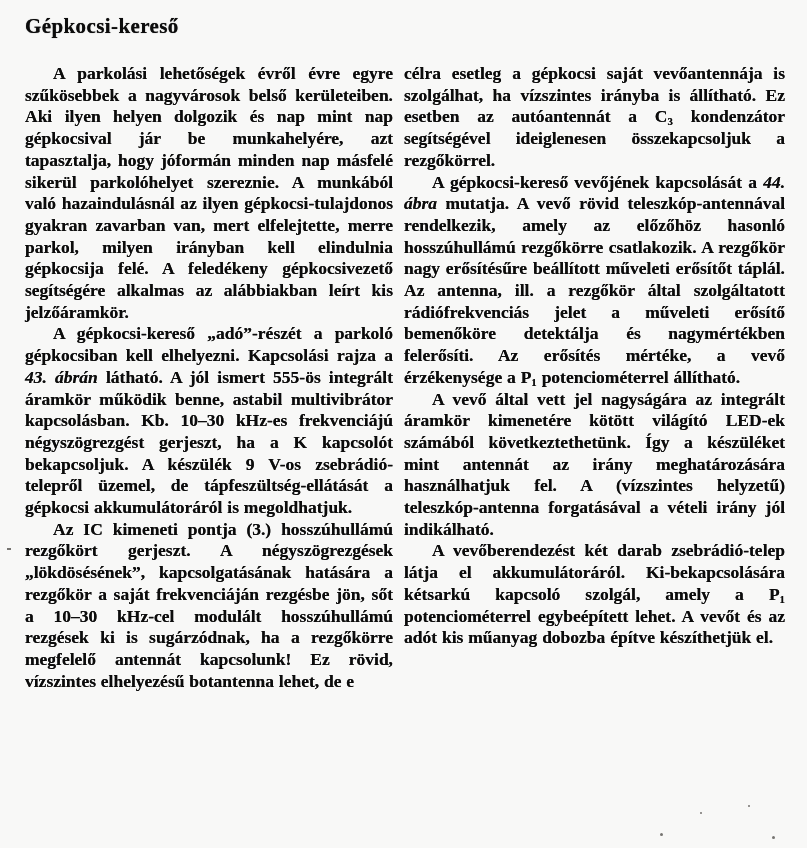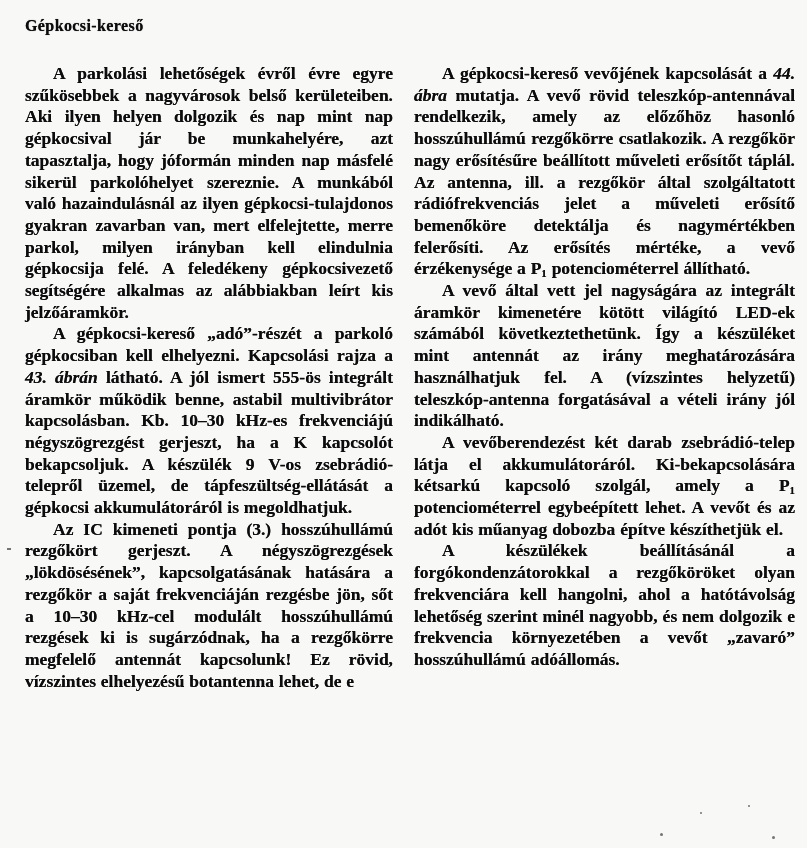--- a/index.html
+++ b/index.html
@@ -14,30 +14,30 @@
     position: relative;
     width: 807px;
     height: 848px;
     box-sizing: border-box;
     padding: 14px 15px 0 25px;
     color: #0c0c0c;
     font-family: "Liberation Serif", "DejaVu Serif", serif;
   }
   .title {
     margin: 0;
-    font-size: 16px;
+    font-size: 21px;
     line-height: 24px;
     font-weight: 700;
     letter-spacing: 0.4px;
     text-shadow: 0 0 0.7px rgba(10,10,10,0.85);
   }
   .columns {
     display: grid;
     grid-template-columns: 368px 381px;
-    column-gap: 21px;
+    column-gap: 11px;
     margin-top: 25px;
   }
   .col p {
     margin: 0;
     font-size: 17.5px;
     line-height: 21.7px;
     font-weight: 700;
     text-align: justify;
     text-shadow: 0 0 0.6px rgba(12,12,12,0.8);
     word-spacing: 0.5px;
@@ -69,24 +69,24 @@
 <div class="page">
   <h1 class="title">Gépkocsi-kereső</h1>
 
   <div class="columns">
     <div class="col">
         <p class="indent"><span>A parkolási lehetőségek évről évre egyre szűkösebbek a nagyvárosok belső kerületeiben. Aki ilyen helyen dolgozik és nap mint nap gépkocsival jár be munkahelyére, azt tapasztalja, hogy jóformán minden nap másfelé sikerül parkolóhelyet szereznie. A munkából való hazaindulásnál az ilyen gépkocsi-tulajdonos gyakran zavarban van, mert elfelejtette, merre parkol, milyen irányban kell elindulnia gépkocsija felé. A feledékeny gépkocsivezető segítségére alkalmas az alábbiakban leírt kis jelzőáramkör.</span></p>
         <p class="indent"><span>A gépkocsi-kereső „adó”-részét a parkoló gépkocsiban kell elhelyezni. Kapcsolási rajza a </span><span class="seg-i">43. ábrán</span><span> látható. A jól ismert 555-ös integrált áramkör működik benne, astabil multivibrátor kapcsolásban. Kb. 10–30 kHz-es frekvenciájú négyszögrezgést gerjeszt, ha a K kapcsolót bekapcsoljuk. A készülék 9 V-os zsebrádió-telepről üzemel, de tápfeszültség-ellátását a gépkocsi akkumulátoráról is megoldhatjuk.</span></p>
         <p class="indent"><span>Az IC kimeneti pontja (3.) hosszúhullámú rezgőkört gerjeszt. A négyszögrezgések „lökdösésének”, kapcsolgatásának hatására a rezgőkör a saját frekvenciáján rezgésbe jön, sőt a 10–30 kHz-cel modulált hosszúhullámú rezgések ki is sugárzódnak, ha a rezgőkörre megfelelő antennát kapcsolunk! Ez rövid, vízszintes elhelyezésű botantenna lehet, de e</span></p>
       </div>
     <div class="col">
+        <p class="no-indent"><span>célra esetleg a gépkocsi saját vevőantennája is szolgálhat, ha vízszintes irányba is állítható. Ez esetben az autóantennát a C</span><span class="seg-sub">3</span><span> kondenzátor segítségével ideiglenesen összekapcsoljuk a rezgőkörrel.</span></p>
         <p class="indent"><span>A gépkocsi-kereső vevőjének kapcsolását a </span><span class="seg-i">44. ábra</span><span> mutatja. A vevő rövid teleszkóp-antennával rendelkezik, amely az előzőhöz hasonló hosszúhullámú rezgőkörre csatlakozik. A rezgőkör nagy erősítésűre beállított műveleti erősítőt táplál. Az antenna, ill. a rezgőkör által szolgáltatott rádiófrekvenciás jelet a műveleti erősítő bemenőköre detektálja és nagymértékben felerősíti. Az erősítés mértéke, a vevő érzékenysége a P</span><span class="seg-sub">1</span><span> potenciométerrel állítható.</span></p>
         <p class="indent"><span>A vevő által vett jel nagyságára az integrált áramkör kimenetére kötött világító LED-ek számából következtethetünk. Így a készüléket mint antennát az irány meghatározására használhatjuk fel. A (vízszintes helyzetű) teleszkóp-antenna forgatásával a vételi irány jól indikálható.</span></p>
         <p class="indent"><span>A vevőberendezést két darab zsebrádió-telep látja el akkumulátoráról. Ki-bekapcsolására kétsarkú kapcsoló szolgál, amely a P</span><span class="seg-sub">1</span><span> potenciométerrel egybeépített lehet. A vevőt és az adót kis műanyag dobozba építve készíthetjük el.</span></p>
-        <p class="indent"><span>A készülékek beállításánál a forgókondenzátorokkal a rezgőköröket olyan frekvenciára kell hangolni, ahol a hatótávolság lehetőség szerint minél nagyobb, és nem dolgozik e frekvencia környezetében a vevőt „zavaró” hosszúhullámú adóállomás.</span></p>
       </div>
   </div>
 
   <span class="speckle s1"></span>
   <span class="speckle s2"></span>
   <span class="speckle s3"></span>
   <span class="speckle s4"></span>
   <span class="speckle s5"></span>
 </div>
 

